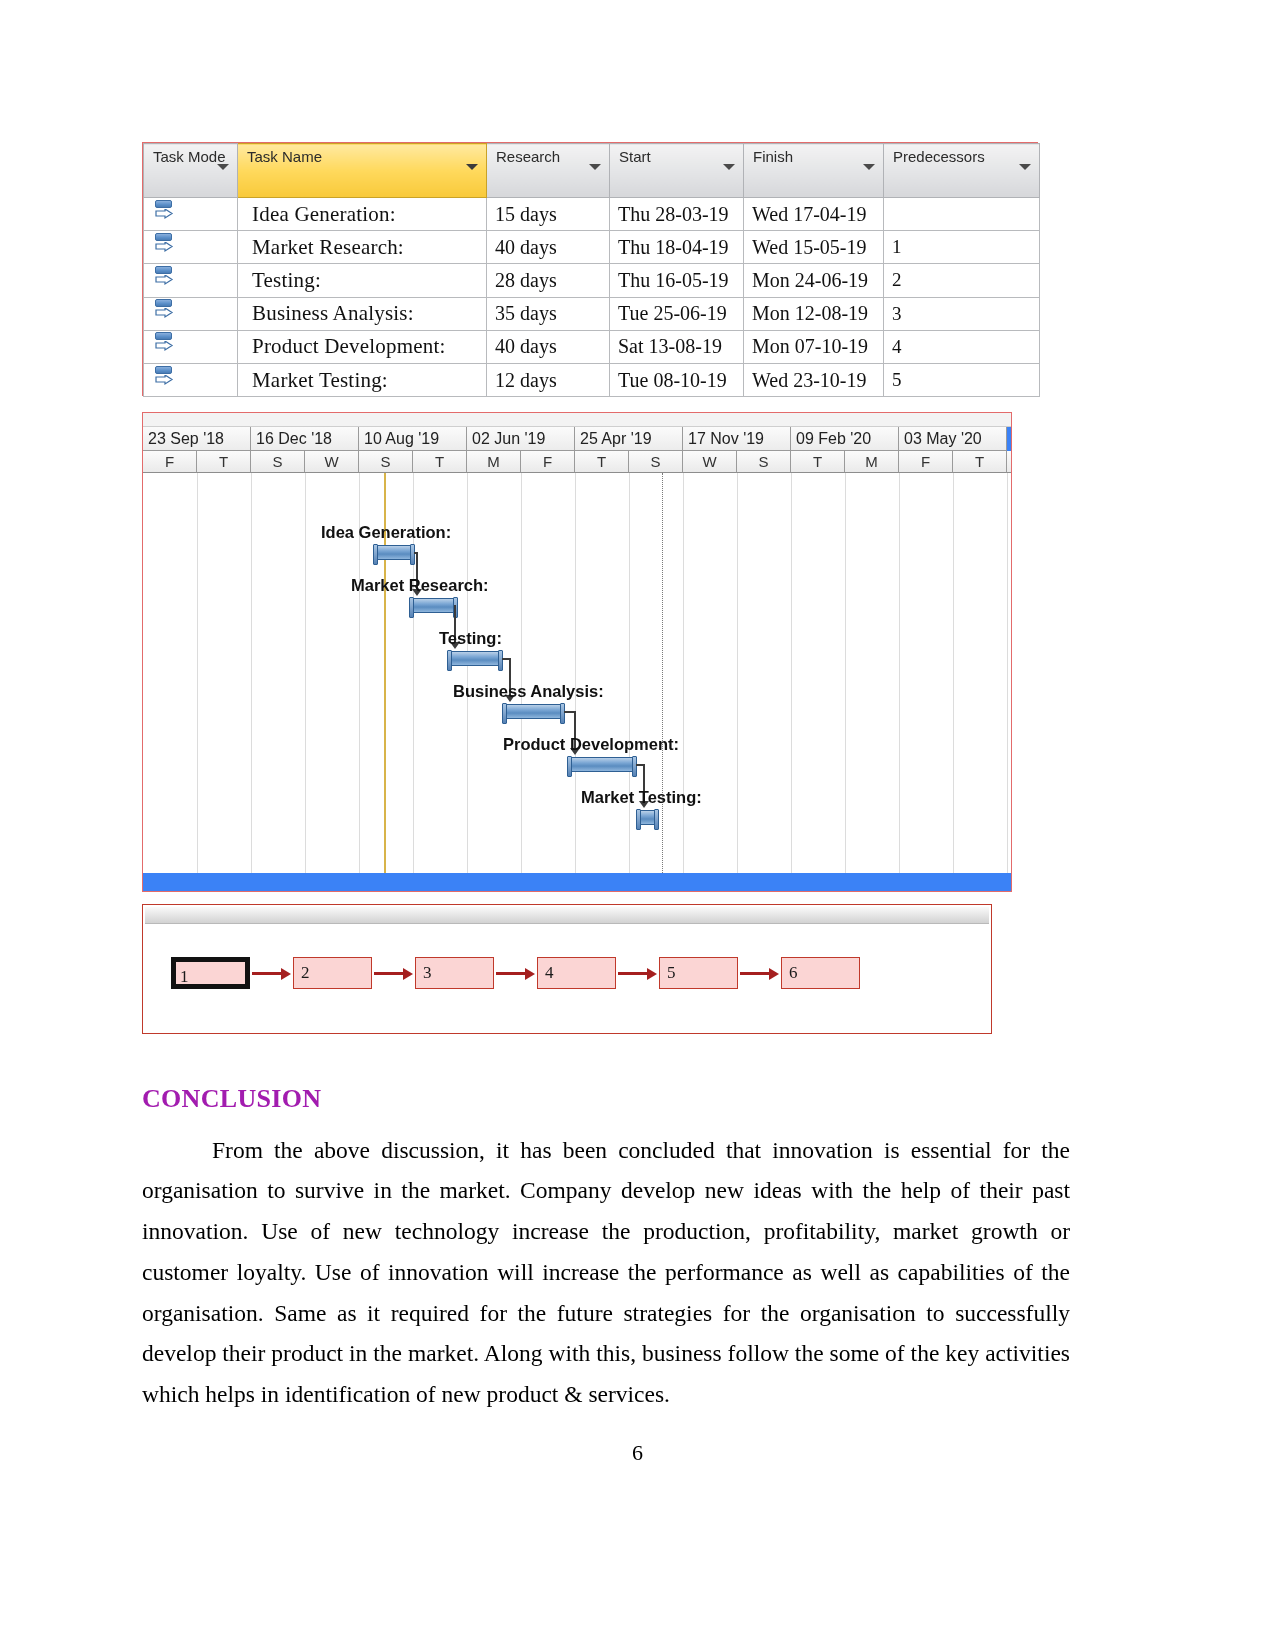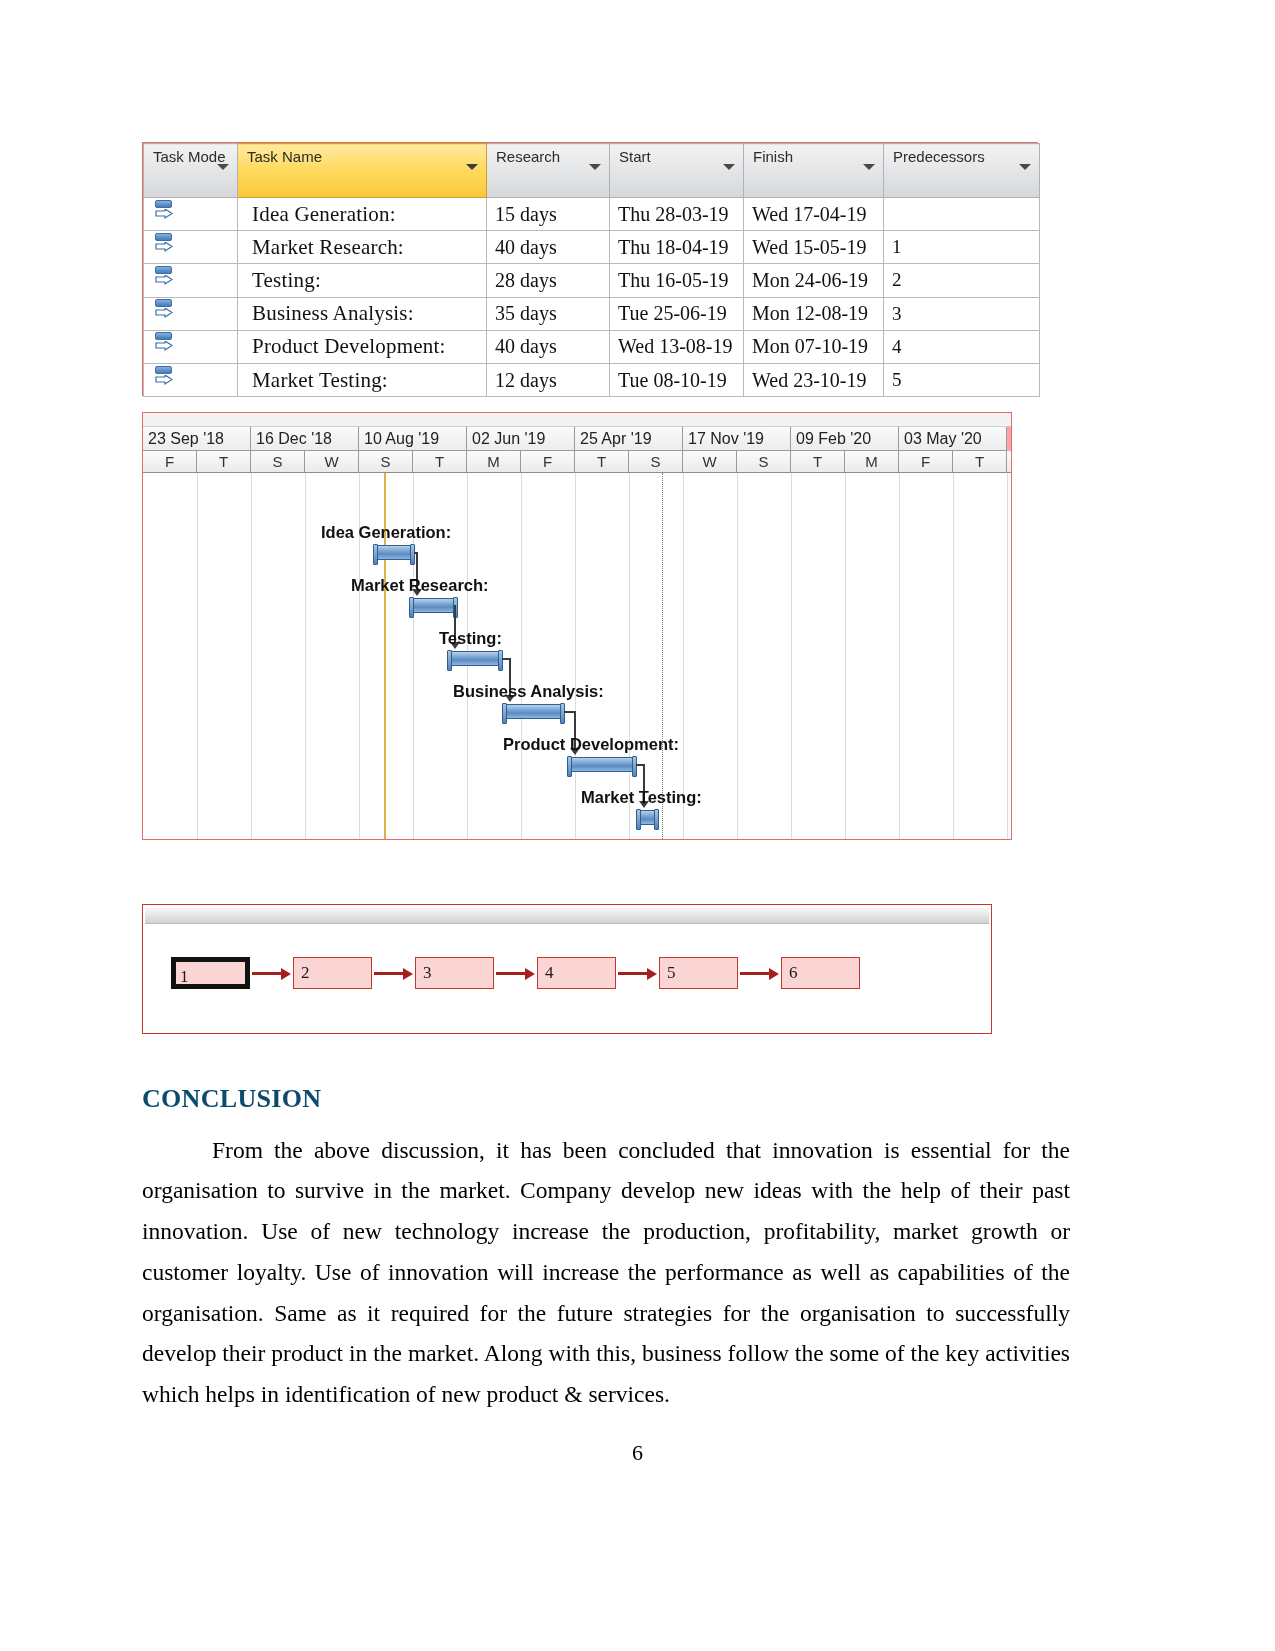--- a/index.html
+++ b/index.html
@@ -77,23 +77,23 @@
   .mode-ico { position:relative; width:22px; height:26px; display:inline-block; }
   .mode-ico .bar {
     position:absolute; left:1px; top:1px; width:17px; height:8px;
     background:linear-gradient(180deg,#8ab0dd 0%,#5b8fc9 60%,#4a7cb4 100%);
     border:1px solid #3d6ea5; border-radius:2px;
   }
   .mode-ico svg { position:absolute; left:0; top:10px; }
 
   
   .gantt-wrap {
-    position:absolute; left:142px; top:412px; width:870px; height:428px;
+    position:absolute; left:142px; top:412px; width:870px; height:480px;
     border:1.5px solid #e36b6b;
-    background:#fca5a5;
+    background:#3b82f6;
     overflow:hidden;
   }
   .gantt-top-strip { height:14px; background:#f3f3f3; border-bottom:1px solid #cfcfcf; }
   .gantt-hdr1 { display:flex; height:24px; }
   .gantt-hdr1 .cell {
     flex:0 0 108px;
     border-right:1px solid #9a9a9a;
     border-bottom:1px solid #9a9a9a;
     background:linear-gradient(180deg,#fbfbfb 0%,#ececec 100%);
     font-family:"Liberation Sans", sans-serif;
@@ -184,21 +184,21 @@
     width:0;height:0;
     border-top:6px solid transparent;
     border-bottom:6px solid transparent;
     border-left:10px solid #a51f1f;
   }
 
   
   .conclusion-head {
     position:absolute; left:142px; top:1062px;
     font-family:"Liberation Serif", serif;
-    font-weight:bold; font-size:26px; color:#0c4a6e;
+    font-weight:bold; font-size:26px; color:#a21caf;
     letter-spacing:.3px;
   }
   .body-text {
     position:absolute; left:142px; top:1106px; width:928px;
     font-family:"Liberation Serif", serif;
     font-size:23.5px; line-height:40.8px;
     color:#000;
     text-align:justify;
     text-justify:inter-word;
     text-indent:70px;
@@ -294,21 +294,21 @@
             <td>Tue 25-06-19</td>
             <td>Mon 12-08-19</td>
             <td class="num">3</td>
           </tr>
           <tr>
             <td class="mode"><span class="mode-ico"><span class="bar"></span><svg width="20" height="14" viewBox="0 0 20 14">
                   <path d="M2 2 H11 V0 L18 4.5 L11 9 V7 H2 Z" fill="#ffffff" stroke="#3d6ea5" stroke-width="1.2"></path>
                 </svg></span></td>
             <td class="name">Product Development:</td>
             <td>40 days</td>
-            <td>Wed 13-08-19</td>
+            <td>Sat 13-08-19</td>
             <td>Mon 07-10-19</td>
             <td class="num">4</td>
           </tr>
           <tr>
             <td class="mode"><span class="mode-ico"><span class="bar"></span><svg width="20" height="14" viewBox="0 0 20 14">
                   <path d="M2 2 H11 V0 L18 4.5 L11 9 V7 H2 Z" fill="#ffffff" stroke="#3d6ea5" stroke-width="1.2"></path>
                 </svg></span></td>
             <td class="name">Market Testing:</td>
             <td>12 days</td>
             <td>Tue 08-10-19</td>

